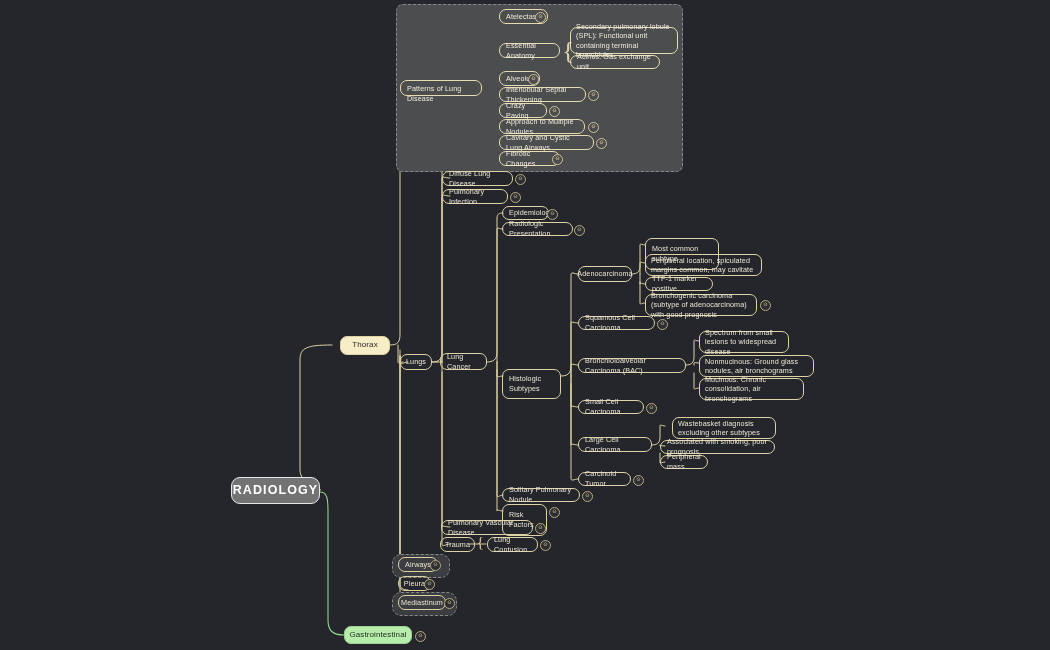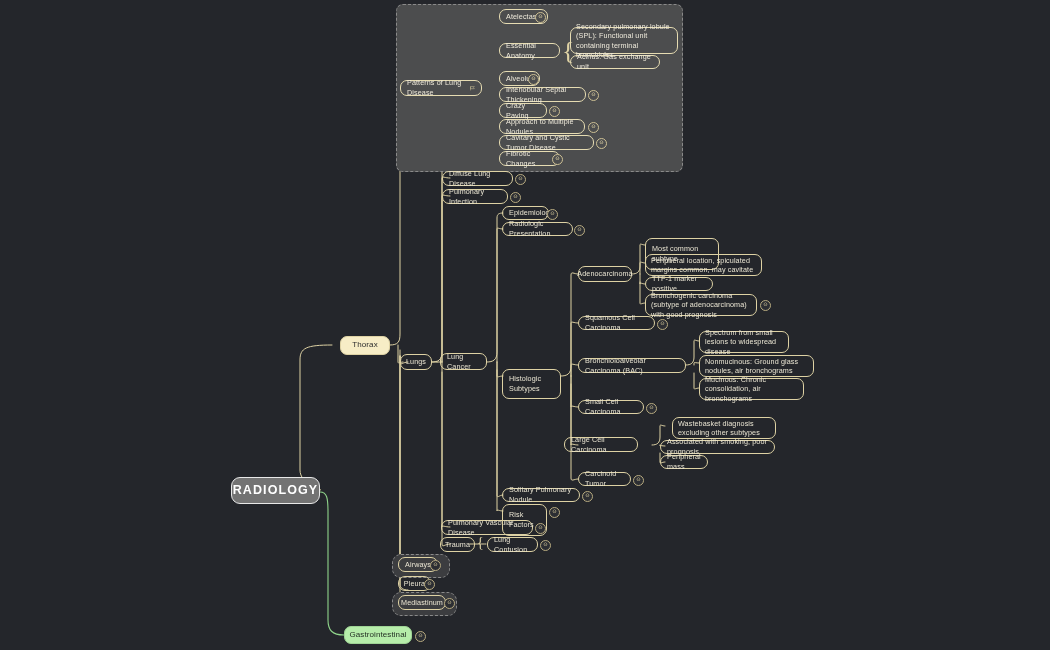--- a/index.html
+++ b/index.html
@@ -135,21 +135,21 @@
   <div class="node" style="left:398px;top:576px;width:33px;height:15px;justify-content:center;">
     <span class="ntext">Pleura</span>
   </div>
   <div class="badge" style="left:424px;top:579px;">⊖</div>
 
   <div class="node" style="left:398px;top:595px;width:48px;height:15px;justify-content:center;">
     <span class="ntext">Mediastinum</span>
   </div>
   <div class="badge" style="left:444px;top:598px;">⊖</div>
 
-  <div class="node onpanel" style="left:400px;top:80px;width:82px;height:16px;">
+  <div class="node onpanel" style="left:400px;top:80px;width:82px;height:16px;flex-direction:column;">
     <span class="ntext">Patterns of Lung Disease</span>
     <svg class="flagicon" viewBox="0 0 10 10">
       <path d="M1 1 H9 L7 3.2 L9 5.4 H1 Z M1 1 V9" fill="none" stroke="#ded2a4" stroke-width="1.1"></path>
     </svg>
   </div>
 
   <div class="node" style="left:442px;top:171px;width:71px;height:15px;">
     <span class="ntext">Diffuse Lung Disease</span>
   </div>
   <div class="badge" style="left:515px;top:174px;">⊖</div>
@@ -212,21 +212,21 @@
     <span class="ntext">Crazy Paving</span>
   </div>
   <div class="badge onpanel" style="left:549px;top:106px;">⊖</div>
 
   <div class="node onpanel" style="left:499px;top:119px;width:86px;height:15px;">
     <span class="ntext">Approach to Multiple Nodules</span>
   </div>
   <div class="badge onpanel" style="left:588px;top:122px;">⊖</div>
 
   <div class="node onpanel" style="left:499px;top:135px;width:95px;height:15px;">
-    <span class="ntext">Cavitary and Cystic Tumor Disease</span>
+    <span class="ntext">Cavitary and Cystic Lung Airways</span>
   </div>
   <div class="badge onpanel" style="left:596px;top:138px;">⊖</div>
 
   <div class="node onpanel" style="left:499px;top:151px;width:61px;height:15px;">
     <span class="ntext">Fibrotic Changes</span>
   </div>
   <div class="badge onpanel" style="left:552px;top:154px;">⊖</div>
 
   <div class="node" style="left:502px;top:206px;width:47px;height:14px;">
     <span class="ntext">Epidemiology</span>
@@ -291,21 +291,21 @@
   <div class="node wrap" style="left:699px;top:378px;width:105px;height:22px;padding:2px 5px;line-height:1.3;">
     <span class="ntext">Mucinous: Chronic consolidation, air
 bronchograms</span>
   </div>
 
   <div class="node" style="left:578px;top:400px;width:66px;height:14px;">
     <span class="ntext">Small Cell Carcinoma</span>
   </div>
   <div class="badge" style="left:646px;top:403px;">⊖</div>
 
-  <div class="node" style="left:564px;top:437px;width:74px;height:15px;justify-content:center;">
+  <div class="node" style="left:578px;top:437px;width:74px;height:15px;justify-content:center;">
     <span class="ntext">Large Cell Carcinoma</span>
   </div>
   <div class="node wrap" style="left:660px;top:417px;width:104px;height:22px;padding:2px 5px;line-height:1.3;margin-left:12px;">
     <span class="ntext">Wastebasket diagnosis excluding other
 subtypes</span>
   </div>
   <div class="node" style="left:660px;top:440px;width:115px;height:14px;">
     <span class="ntext">Associated with smoking, poor prognosis</span>
   </div>
   <div class="node" style="left:660px;top:455px;width:48px;height:14px;">

